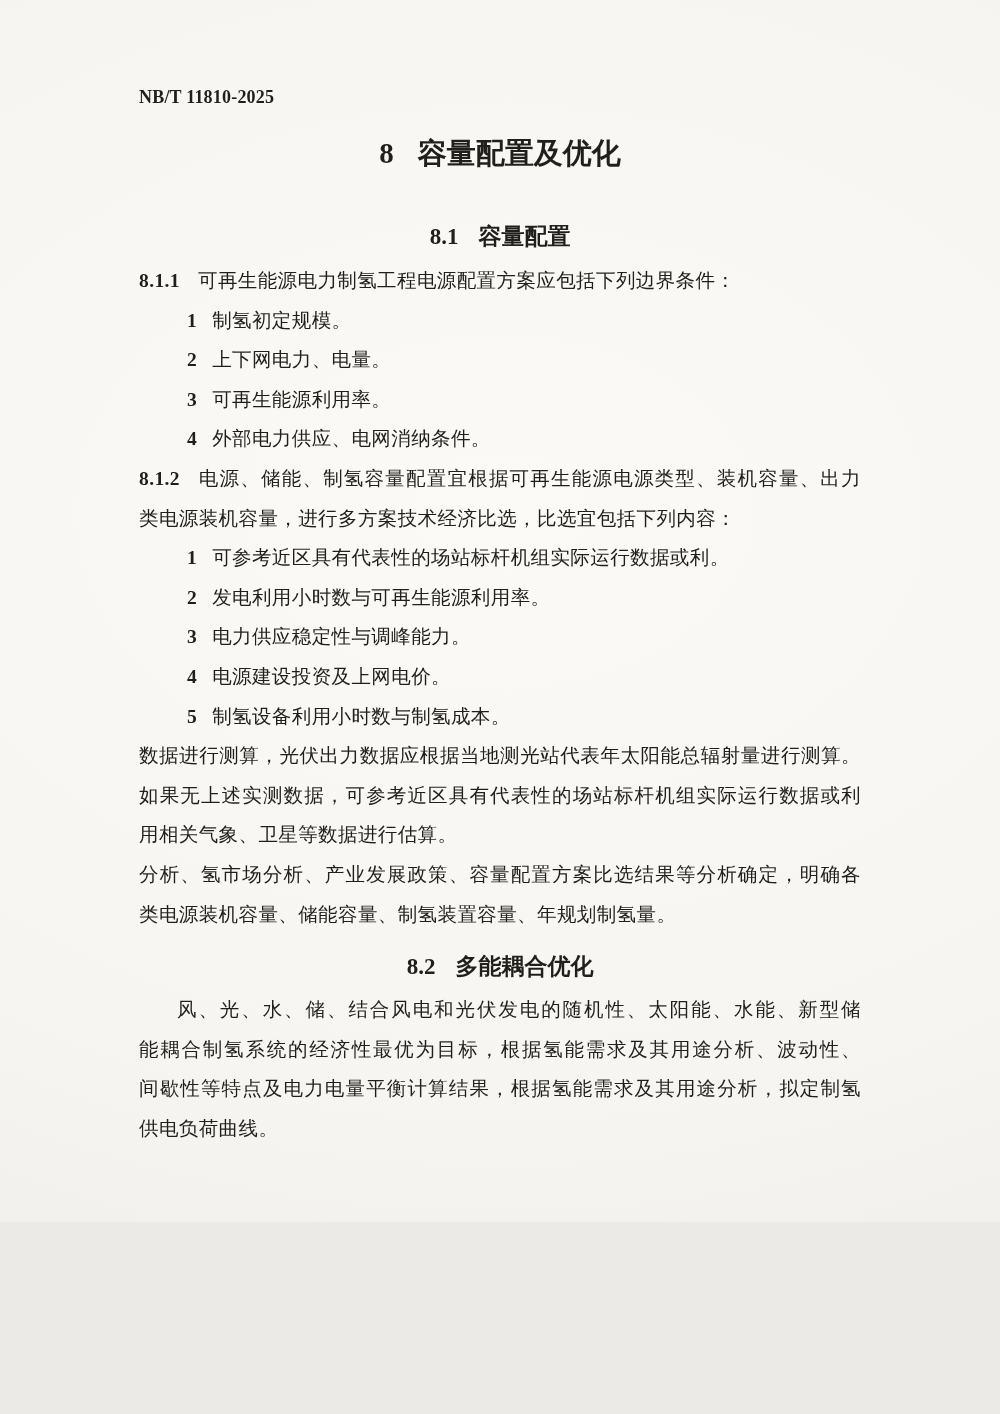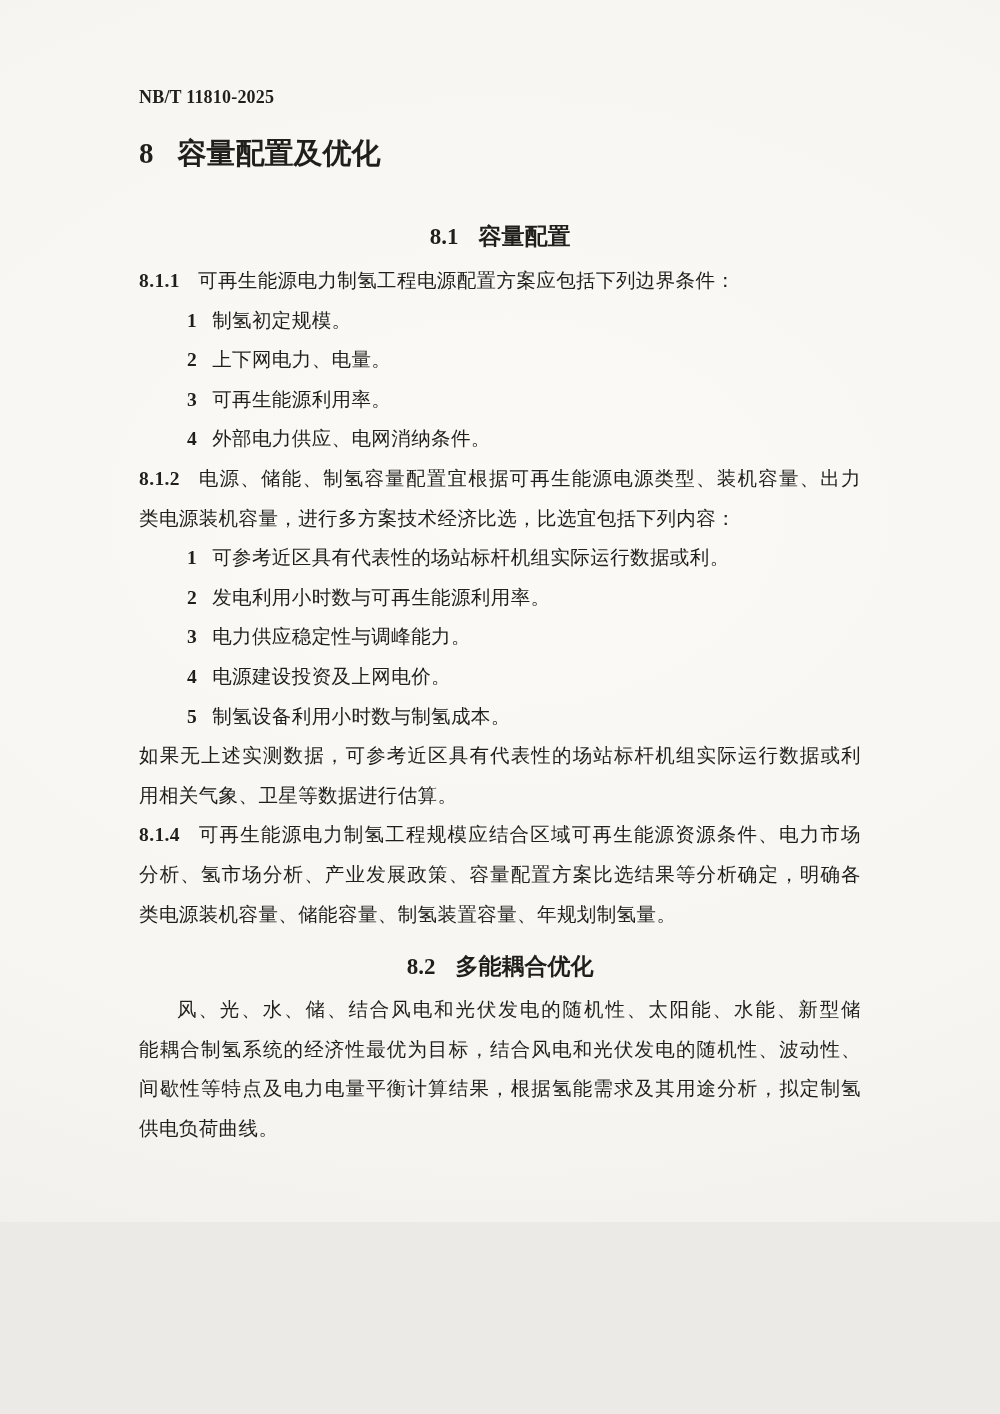--- a/index.html
+++ b/index.html
@@ -19,20 +19,21 @@
   }
   .doc-code {
     padding-top: 86px;
     font-weight: bold;
     font-size: 18px;
     line-height: 22px;
     letter-spacing: 0.2px;
   }
   .chapter-title {
     margin-top: 26px;
+    text-align: center;
     font-weight: bold;
     font-size: 29px;
     line-height: 38px;
   }
   .ch-num { margin-right: 24px; }
   .sec-title {
     text-align: center;
     font-weight: bold;
     font-size: 23px;
     line-height: 30px;
@@ -93,33 +94,33 @@
 
     <p class="line fill"><span class="cnum">8.1.2</span><span>电源、储能、制氢容量配置宜根据可再生能源电源类型、装机容量、出力</span></p>
     <p class="line">类电源装机容量，进行多方案技术经济比选，比选宜包括下列内容：</p>
 
     <p class="line item"><span class="inum">1</span><span>可参考近区具有代表性的场站标杆机组实际运行数据或利。</span></p>
     <p class="line item"><span class="inum">2</span><span>发电利用小时数与可再生能源利用率。</span></p>
     <p class="line item"><span class="inum">3</span><span>电力供应稳定性与调峰能力。</span></p>
     <p class="line item"><span class="inum">4</span><span>电源建设投资及上网电价。</span></p>
     <p class="line item"><span class="inum">5</span><span>制氢设备利用小时数与制氢成本。</span></p>
 
+    <p class="line fill">数据进行测算，光伏出力数据应根据当地测光站代表年太阳能总辐射量进行测算。</p>
     <p class="line fill">如果无上述实测数据，可参考近区具有代表性的场站标杆机组实际运行数据或利</p>
     <p class="line">用相关气象、卫星等数据进行估算。</p>
 
-    <p class="line fill"><span class="cnum">8.1.4</span><span>可再生能源电力制氢工程规模应结合区域可再生能源资源条件、电力市场</span></p>
     <p class="line fill">分析、氢市场分析、产业发展政策、容量配置方案比选结果等分析确定，明确各</p>
     <p class="line">类电源装机容量、储能容量、制氢装置容量、年规划制氢量。</p>
 
   </div>
 
   <div class="sec-title second"><span class="sec-num">8.2</span><span>多能耦合优化</span></div>
 
   <div class="para-block">
     <p class="line fill indent">风、光、水、储、结合风电和光伏发电的随机性、太阳能、水能、新型储</p>
-    <p class="line fill">能耦合制氢系统的经济性最优为目标，结合风电和光伏发电的随机性、波动性、</p>
+    <p class="line fill">能耦合制氢系统的经济性最优为目标，根据氢能需求及其用途分析、波动性、</p>
     <p class="line fill">间歇性等特点及电力电量平衡计算结果，根据氢能需求及其用途分析，拟定制氢</p>
     <p class="line">供电负荷曲线。</p>
   </div>
 
   <div class="page-num">10</div>
 
 </div>
 
 </body></html>

